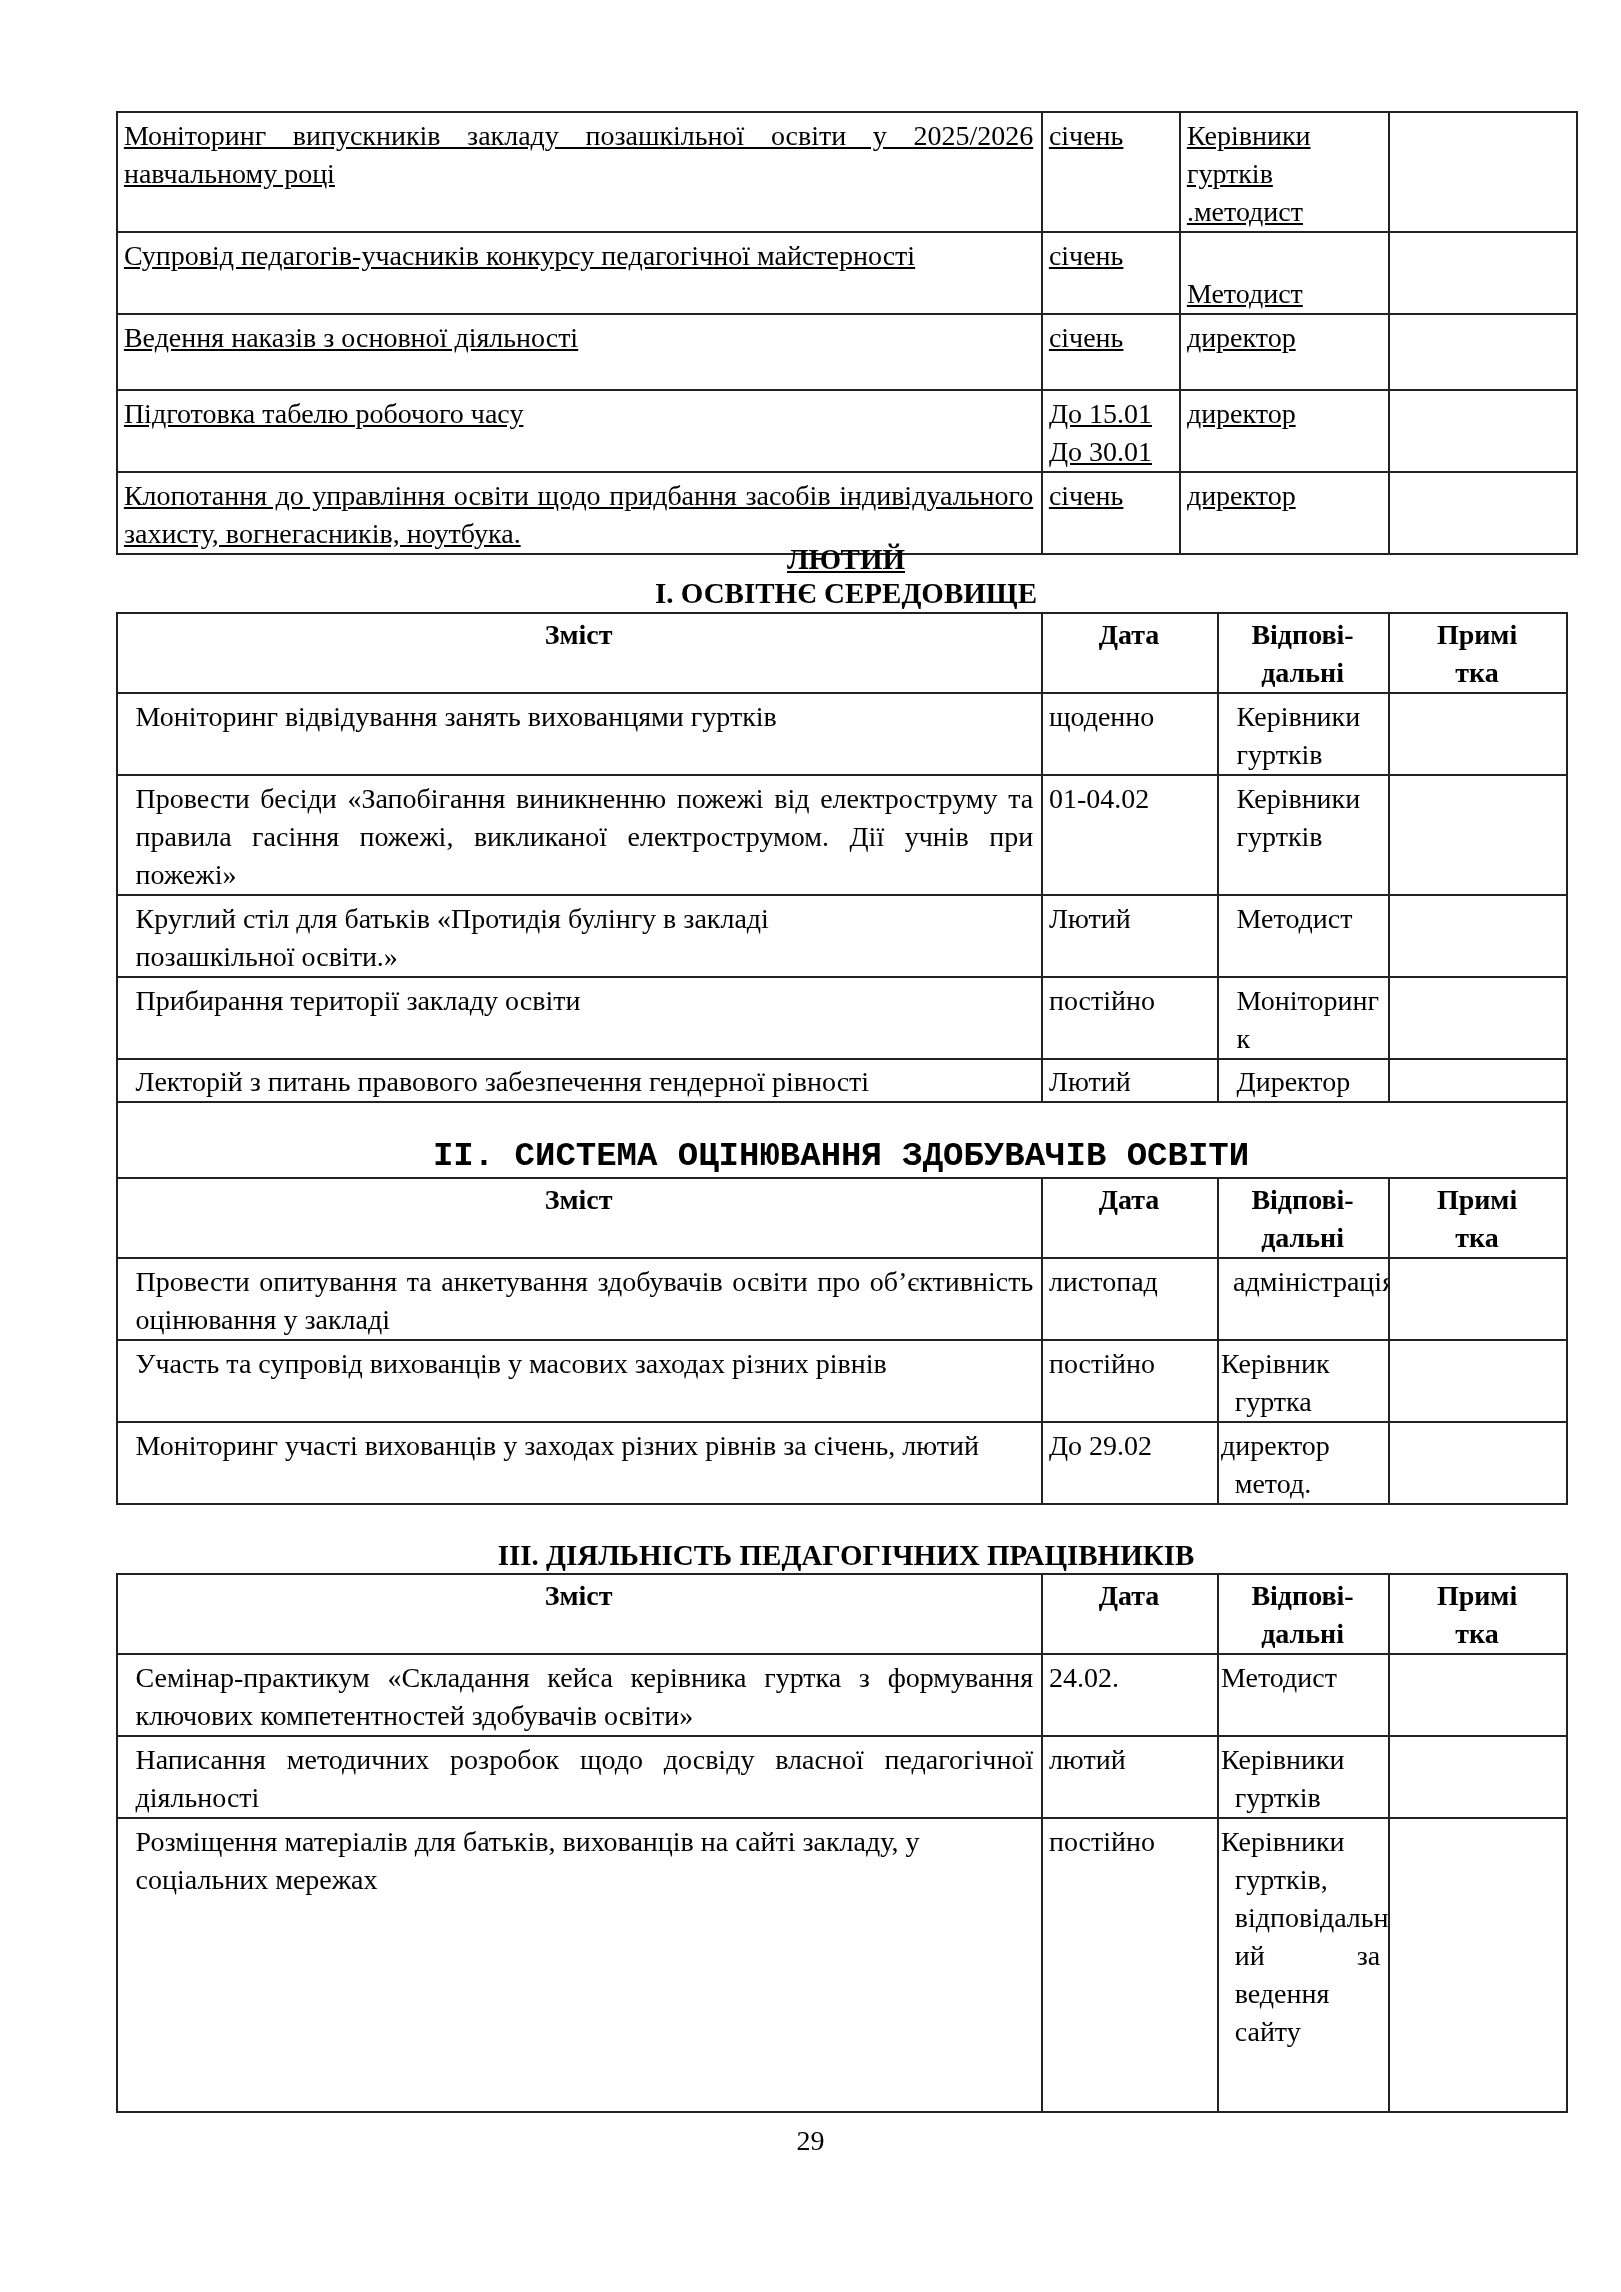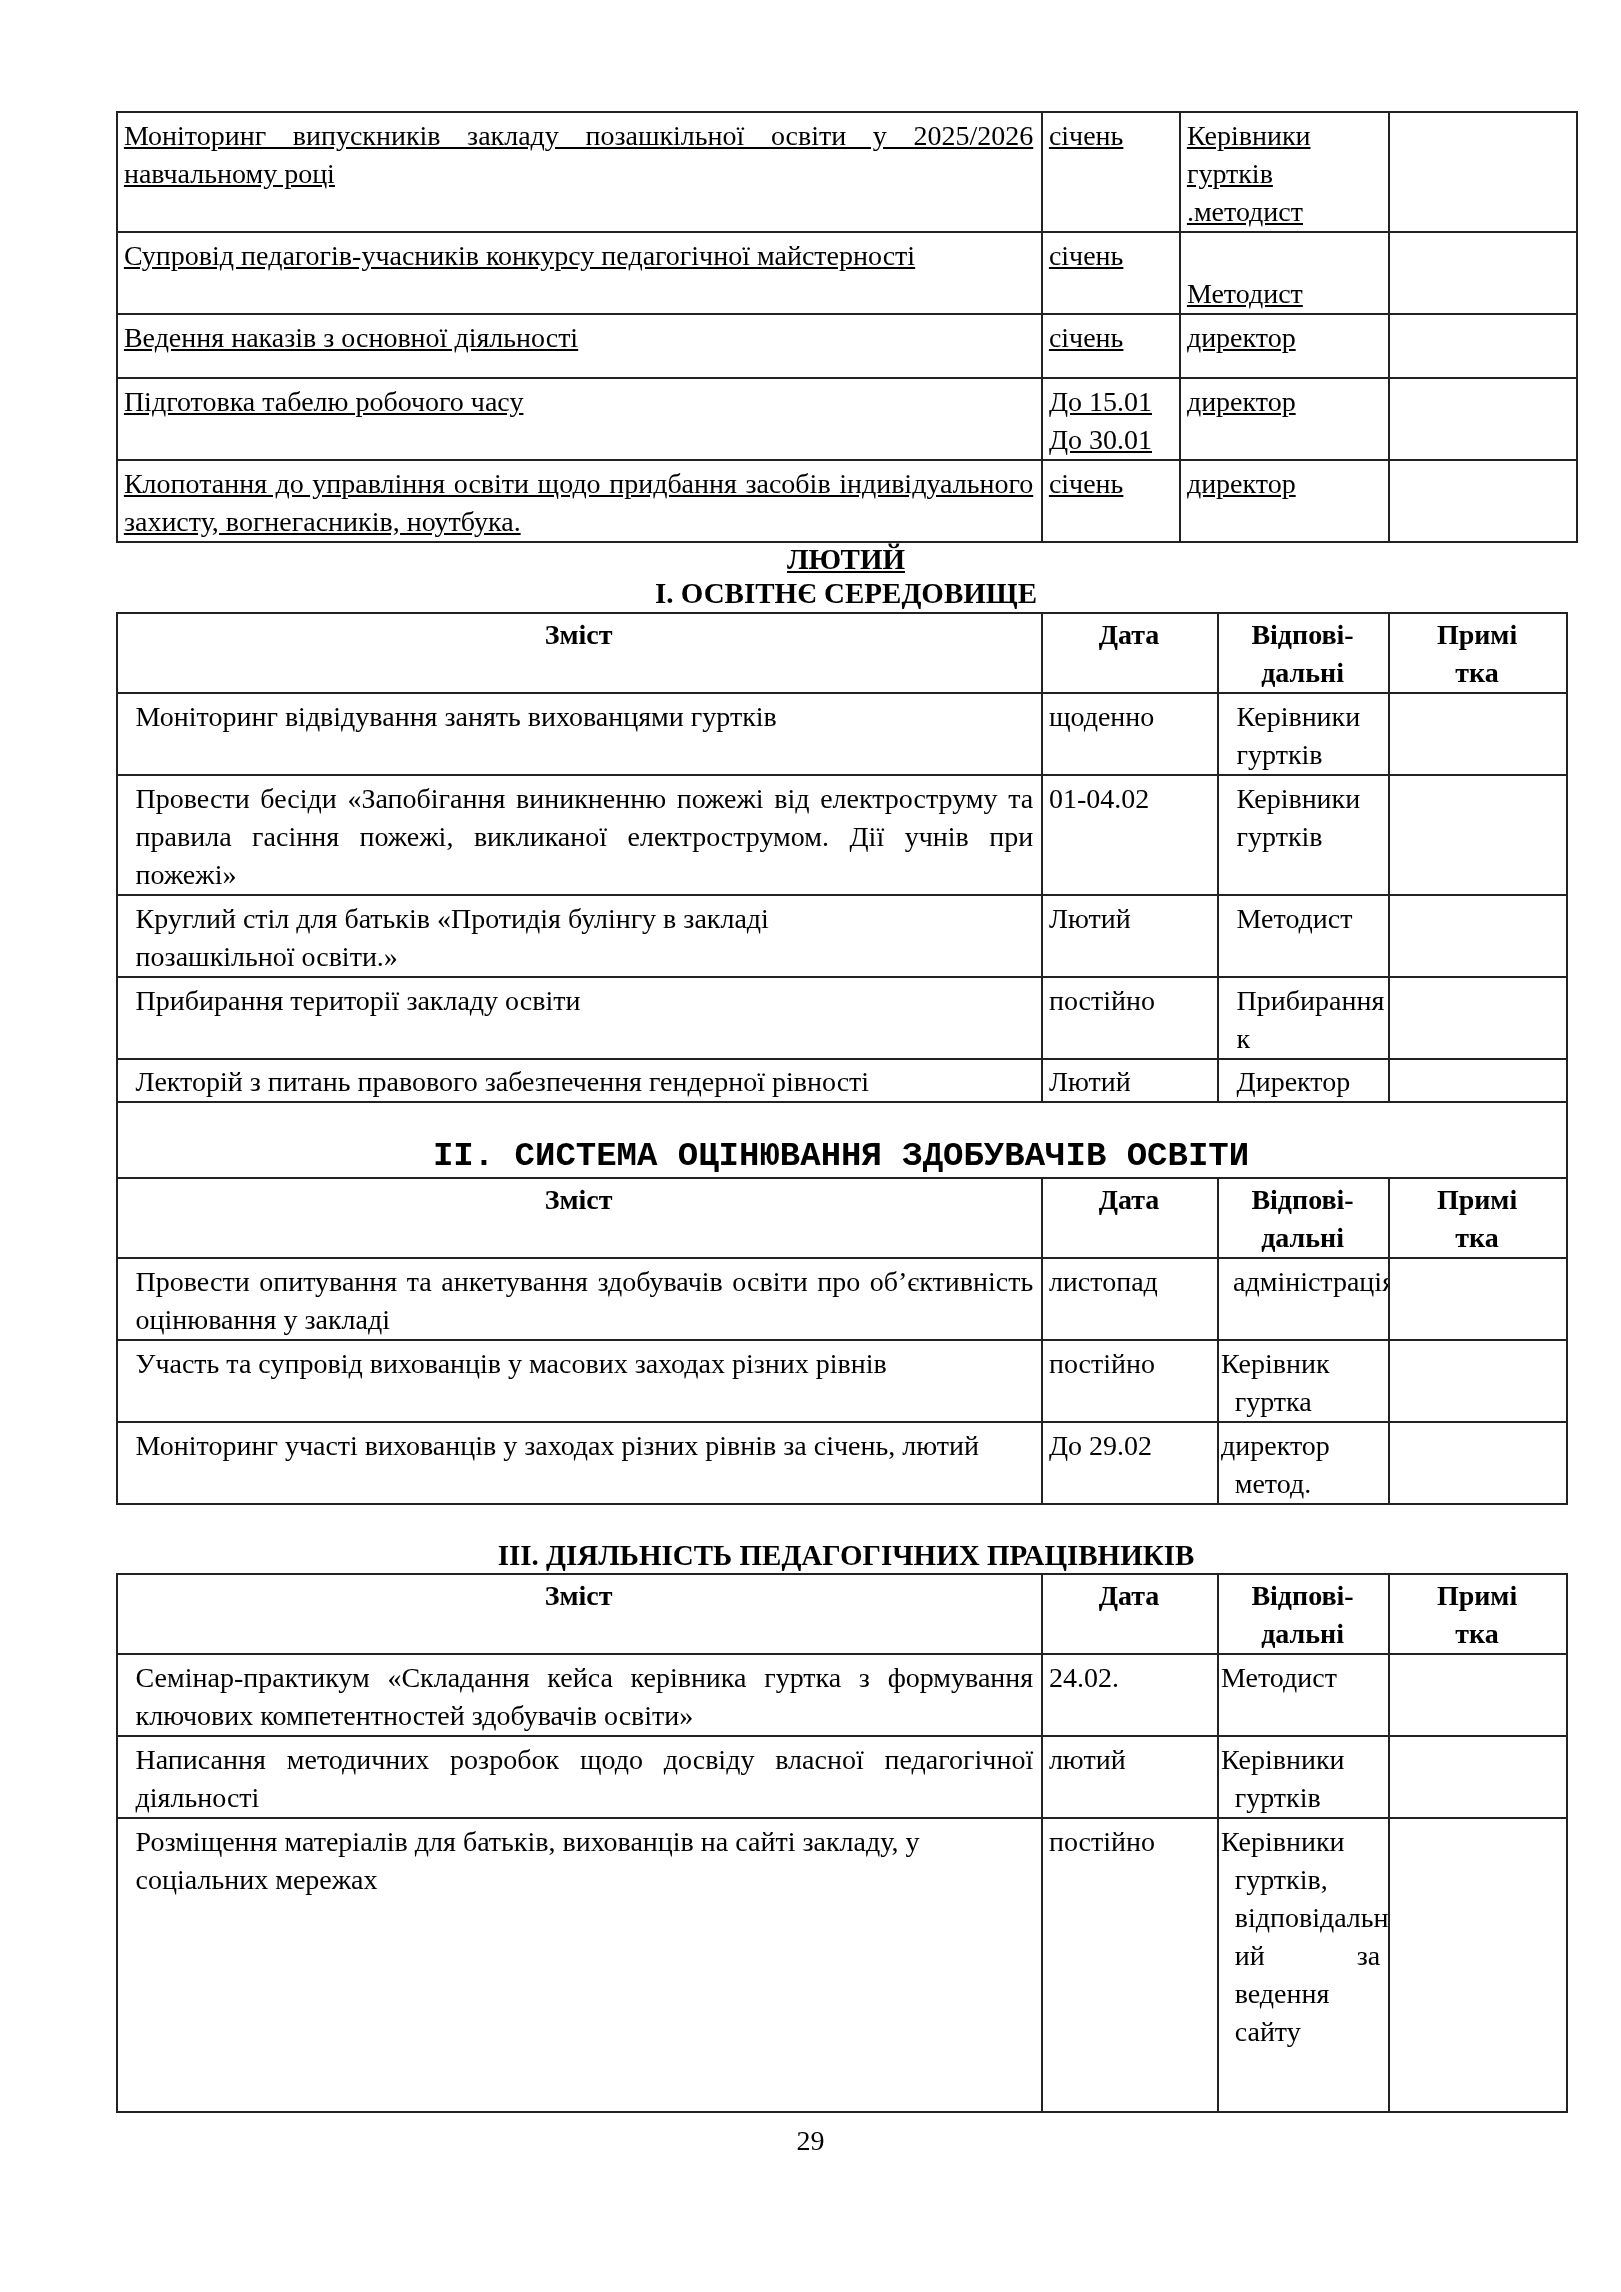--- a/index.html
+++ b/index.html
@@ -37,21 +37,21 @@
   </tr>
   <tr style="height:76px">
     <td class="just">Супровід педагогів-учасників конкурсу педагогічної майстерності</td>
     <td>січень</td>
     <td>
           <span style="display:block;height:38px"></span>
           <span style="display:block">Методист</span>
         </td>
     <td></td>
   </tr>
-  <tr style="height:64px">
+  <tr style="height:76px">
     <td>Ведення наказів з основної діяльності</td>
     <td>січень</td>
     <td>директор</td>
     <td></td>
   </tr>
   <tr style="height:76px">
     <td>Підготовка табелю робочого часу</td>
     <td>
           <span style="display:block">До 15.01</span>
           <span style="display:block">До 30.01</span>
@@ -115,21 +115,21 @@
           <span style="display:block">позашкільної освіти.»</span>
         </td>
     <td>Лютий</td>
     <td class="pad2">Методист</td>
     <td></td>
   </tr>
   <tr style="height:76px">
     <td class="pad2">Прибирання території закладу освіти</td>
     <td>постійно</td>
     <td class="pad2">
-          <span style="display:block">Прибирання</span>
+          <span style="display:block">Моніторинг</span>
           <span style="display:block">к</span>
         </td>
     <td></td>
   </tr>
   <tr style="height:38px">
     <td class="pad2">Лекторій з питань правового забезпечення  гендерної рівності</td>
     <td>Лютий</td>
     <td class="pad2">Директор</td>
     <td></td>
   </tr>

